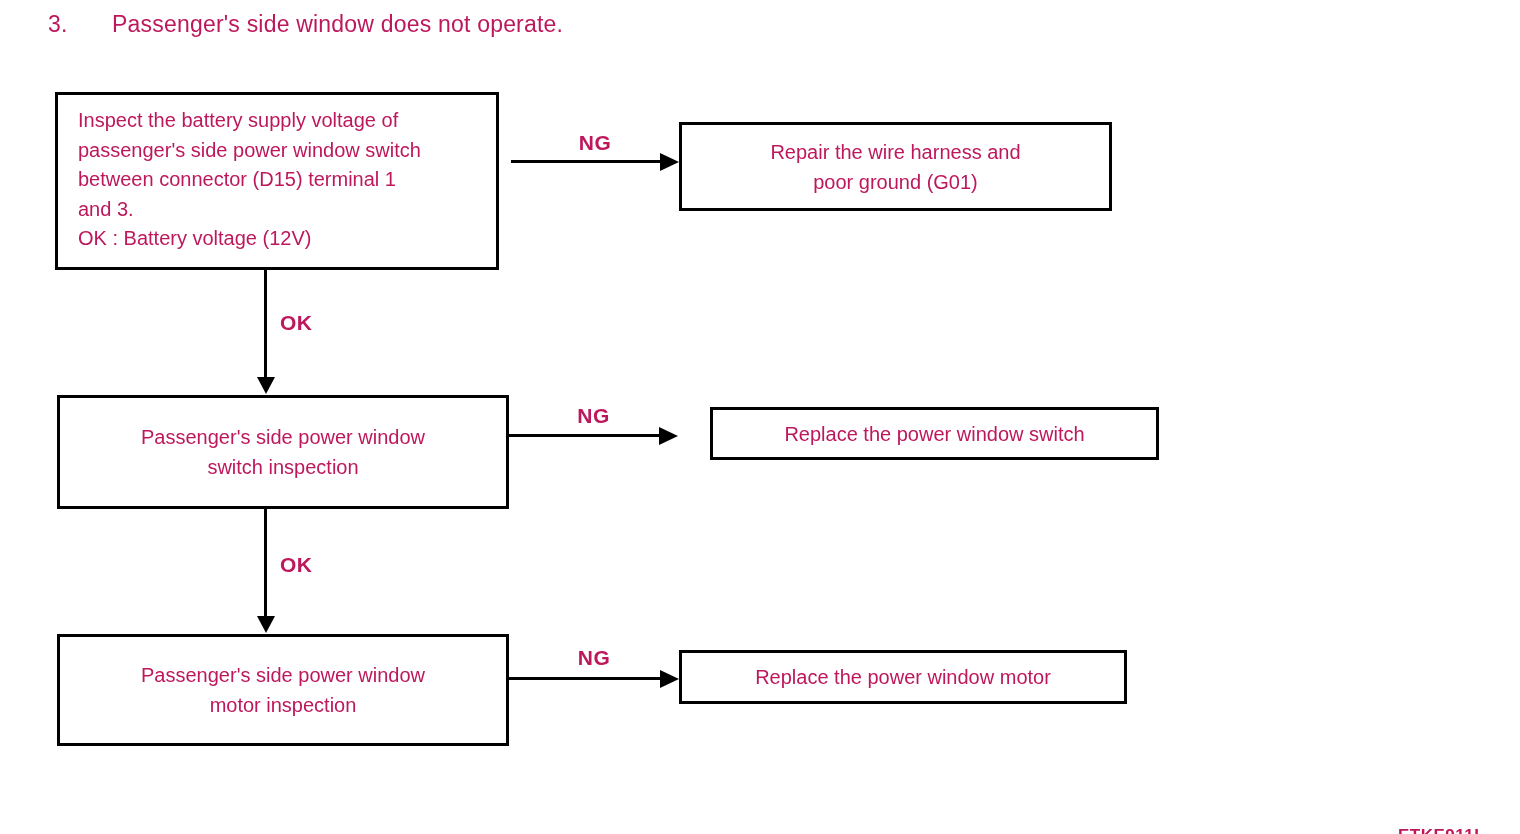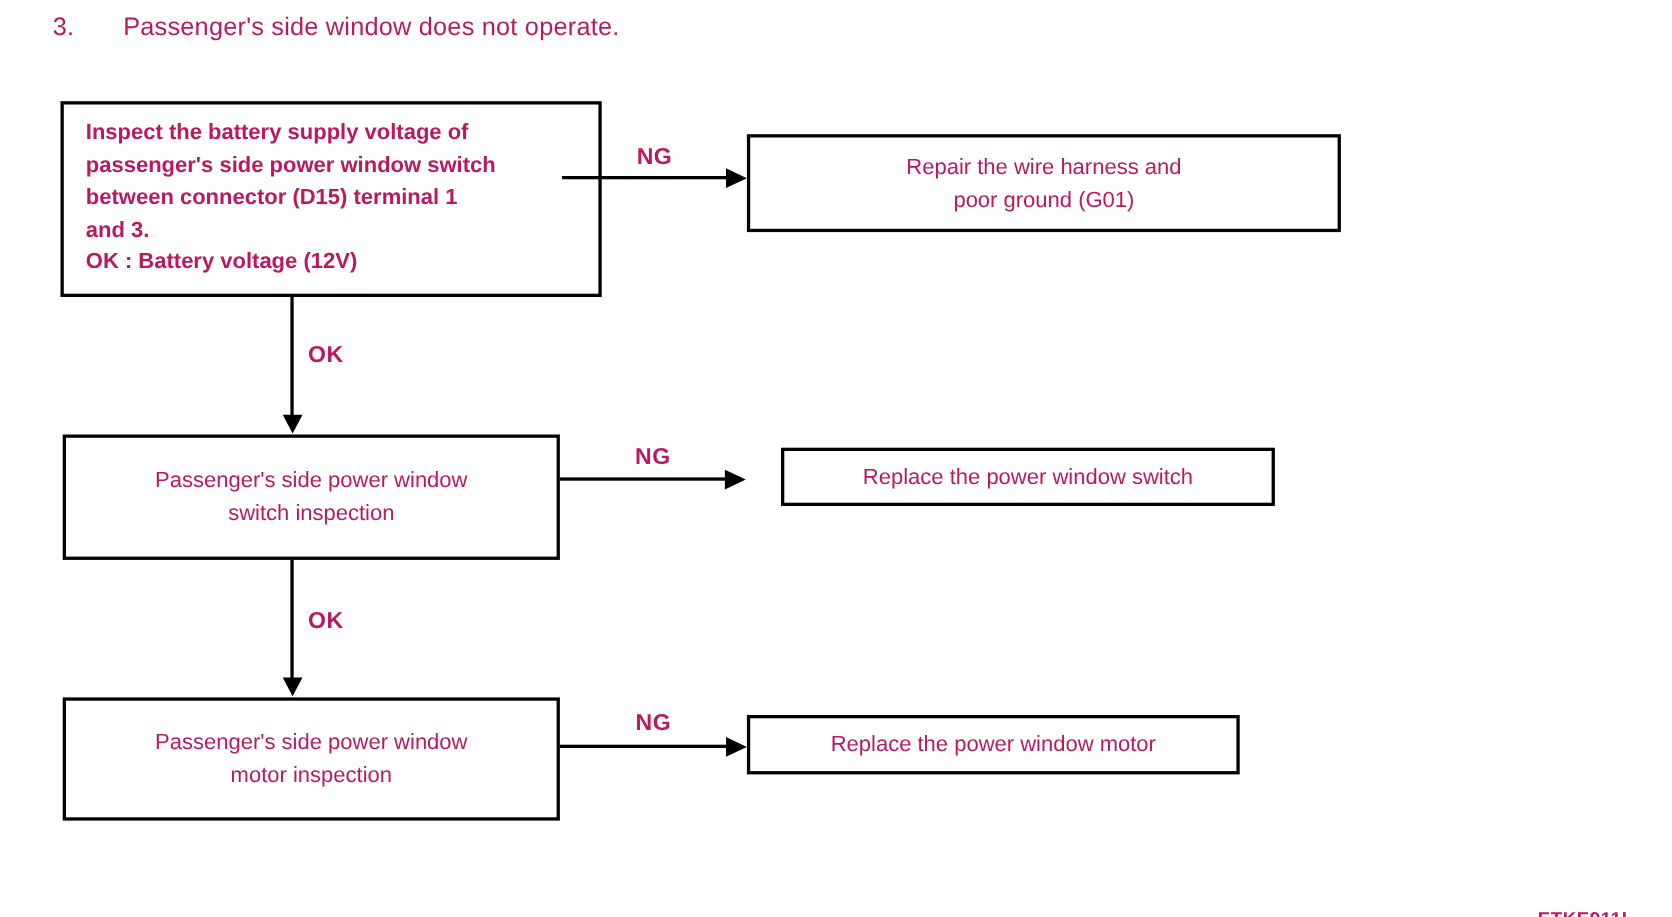--- a/index.html
+++ b/index.html
@@ -72,33 +72,33 @@
 </style>
 </head>
 <body>
 
 <div class="page">
 
   <div class="heading">
     <span class="h-num">3.</span><span>Passenger's side window does not operate.</span>
   </div>
 
-  <div class="box pad-box" style="left:55px; top:92px; width:492px; height:178px;font-weight:bold;">
+  <div class="box pad-box" style="left:55px; top:92px; width:444px; height:178px;">
     <div class="txt">Inspect the battery supply voltage of
 passenger's side power window switch
 between connector (D15) terminal 1
 and 3.
 OK : Battery voltage (12V)</div>
   </div>
 
   <div class="lbl ng-lbl" style="left:511px; top:131px; width:168px;">NG</div>
   <div class="hline" style="left:511px; top:160px; width:150px;"></div>
   <div class="ah-r" style="left:660px; top:153px;"></div>
 
-  <div class="box flex-center" style="left:679px; top:122px; width:540px; height:89px;">
+  <div class="box flex-center" style="left:679px; top:122px; width:433px; height:89px;">
     <div class="txt">Repair the wire harness and
 poor ground (G01)</div>
   </div>
 
   <div class="vline" style="left:264px; top:270px; height:108px;"></div>
   <div class="ah-d" style="left:257px; top:377px;"></div>
   <div class="lbl" style="left:280px; top:311px;">OK</div>
 
   <div class="box flex-center" style="left:57px; top:395px; width:452px; height:114px;">
     <div class="txt">Passenger's side power window

